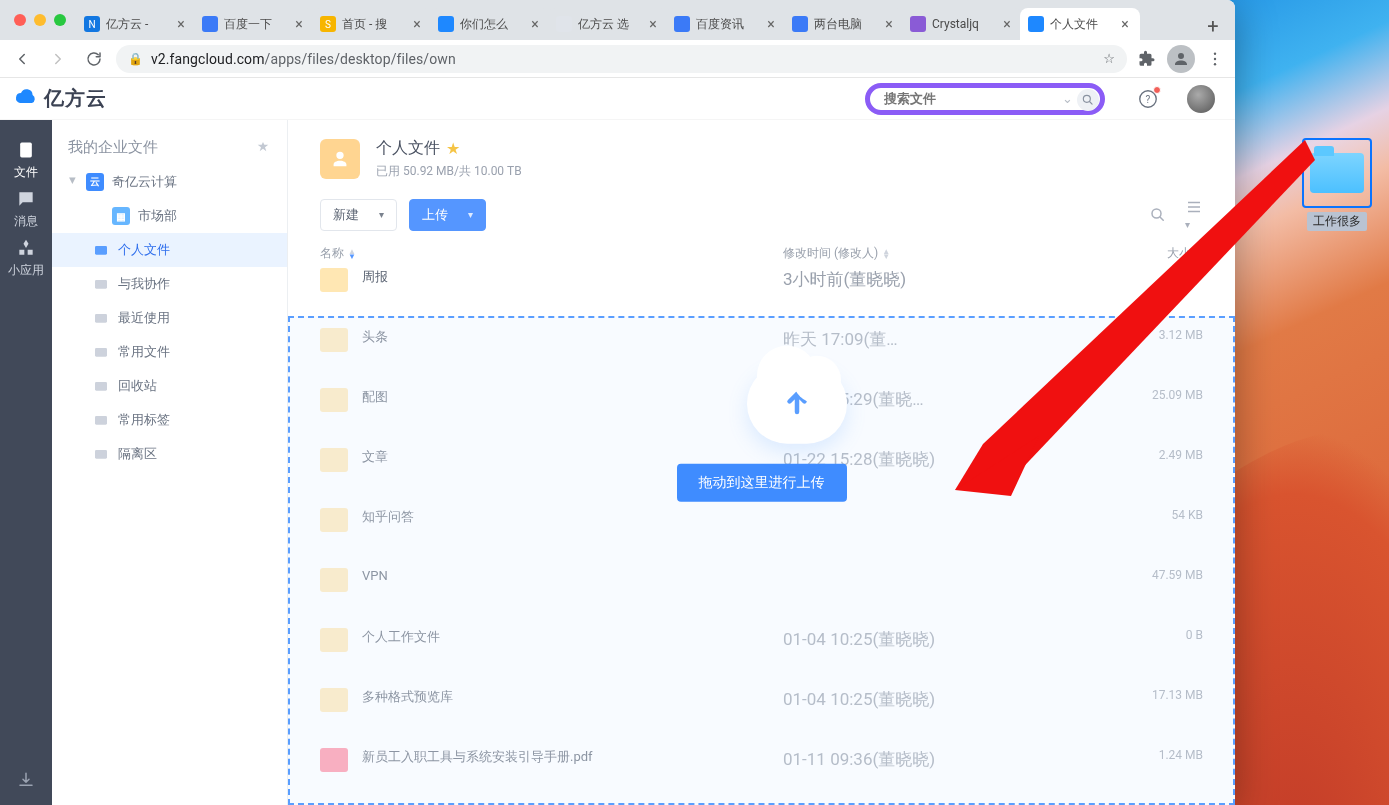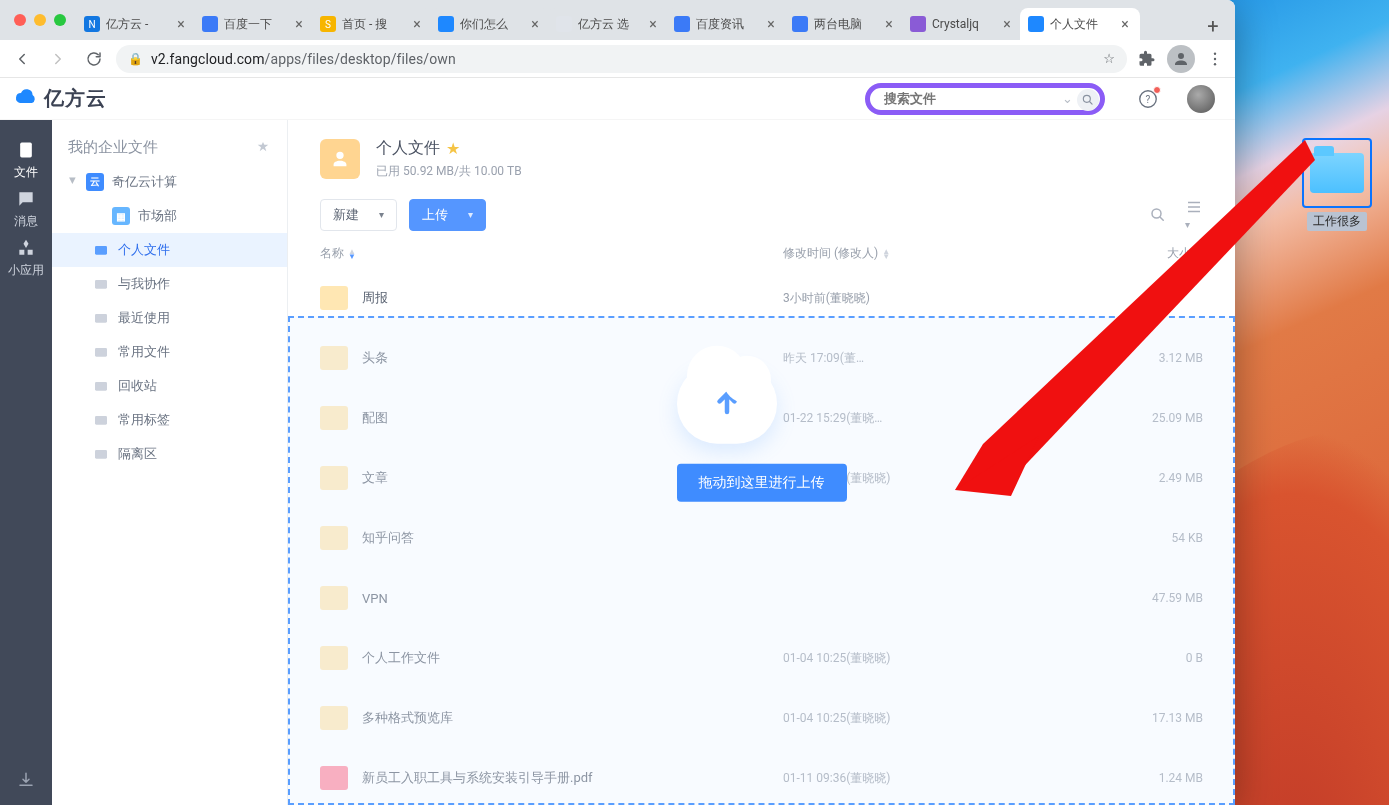--- a/index.html
+++ b/index.html
@@ -92,29 +92,29 @@
 .list-head { display:flex; align-items:center; padding: 6px 32px; font-size:12px; color:#99a0ac; }
 .col-name { flex:1; display:flex; align-items:center; gap:4px; }
 .col-mod { width:300px; display:flex; align-items:center; gap:4px; }
 .col-size { width:120px; text-align:right; display:flex; justify-content:flex-end; gap:4px; }
 .sorter { display:inline-flex; flex-direction:column; line-height:5px; font-size:8px; color:#cfd4dd; }
 .sorter .active { color:#5596ff; }
 
 .dropzone { position:absolute; left:0; right:0; bottom:0; top:196px; border:2px dashed #5a9eff; background:rgba(234,243,255,.35); z-index:1; }
 
 .file-list { position:relative; }
-.row { display:flex; align-items:center; padding: 0 32px; height:60px; font-size:13px; color:#6a7281; }
+.row { display:flex; align-items:flex-start; padding: 0 32px; height:60px; font-size:13px; color:#6a7281; }
 .row .fic { width:28px; height:24px; border-radius:3px; margin-right:14px; background:#ffe7b3; display:inline-flex; align-items:center; justify-content:center; position:relative; }
 .row .fic.pdf { background:#ff8aa0; }
 .row .nm { flex:1; color:#5a6372; }
-.row .mod { width:300px; color:#99a0ac; font-size:12px; }
+.row .mod { width:300px; color:#99a0ac; font-size:17px; }
 .row .sz { width:120px; text-align:right; color:#99a0ac; font-size:12px; }
 
 
-.drop-center { position:absolute; left:50%; top:50%; transform:translate(-50%,-72%); display:flex; flex-direction:column; align-items:flex-start; gap:20px; z-index:2; }
+.drop-center { position:absolute; left:50%; top:50%; transform:translate(-50%,-72%); display:flex; flex-direction:column; align-items:flex-end; gap:20px; z-index:2; }
 .cloud-ic { width:100px; height:80px; background:#fff; border-radius:50px; position:relative; box-shadow: 0 8px 20px rgba(90,158,255,.18); overflow:visible; }
 .cloud-ic:before, .cloud-ic:after { content:""; position:absolute; background:#fff; border-radius:50%; }
 .cloud-ic:before { width:60px; height:60px; left:10px; top:-18px; }
 .cloud-ic:after  { width:48px; height:48px; right:6px; top:-8px; }
 .cloud-ic svg { position:absolute; left:50%; top:50%; transform:translate(-50%,-56%); width:36px; height:36px; stroke:#5a9eff; fill:none; stroke-width:3; stroke-linecap:round; stroke-linejoin:round; }
 .drop-label { background:#3f8cff; color:#fff; font-size:14px; padding: 10px 22px; border-radius:4px; }
 
 
 .red-arrow { position:absolute; left:955px; top:140px; width:380px; height:360px; z-index:5; pointer-events:none; }
 

